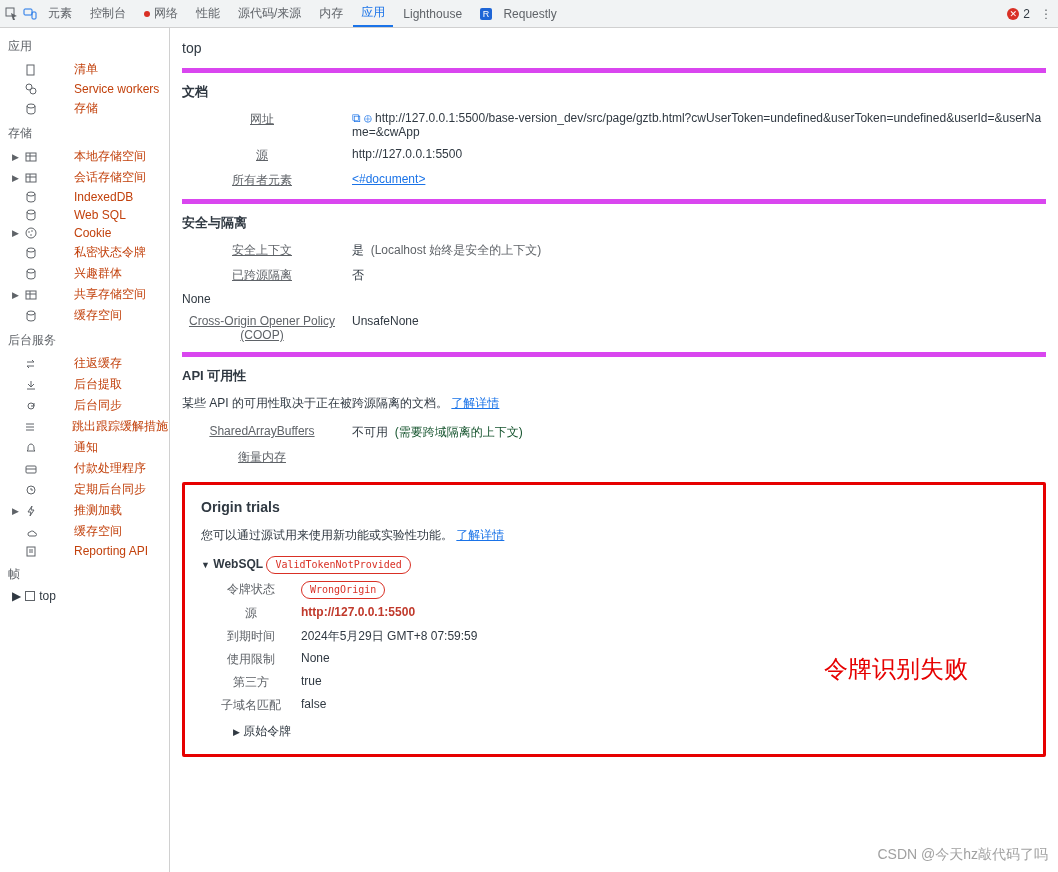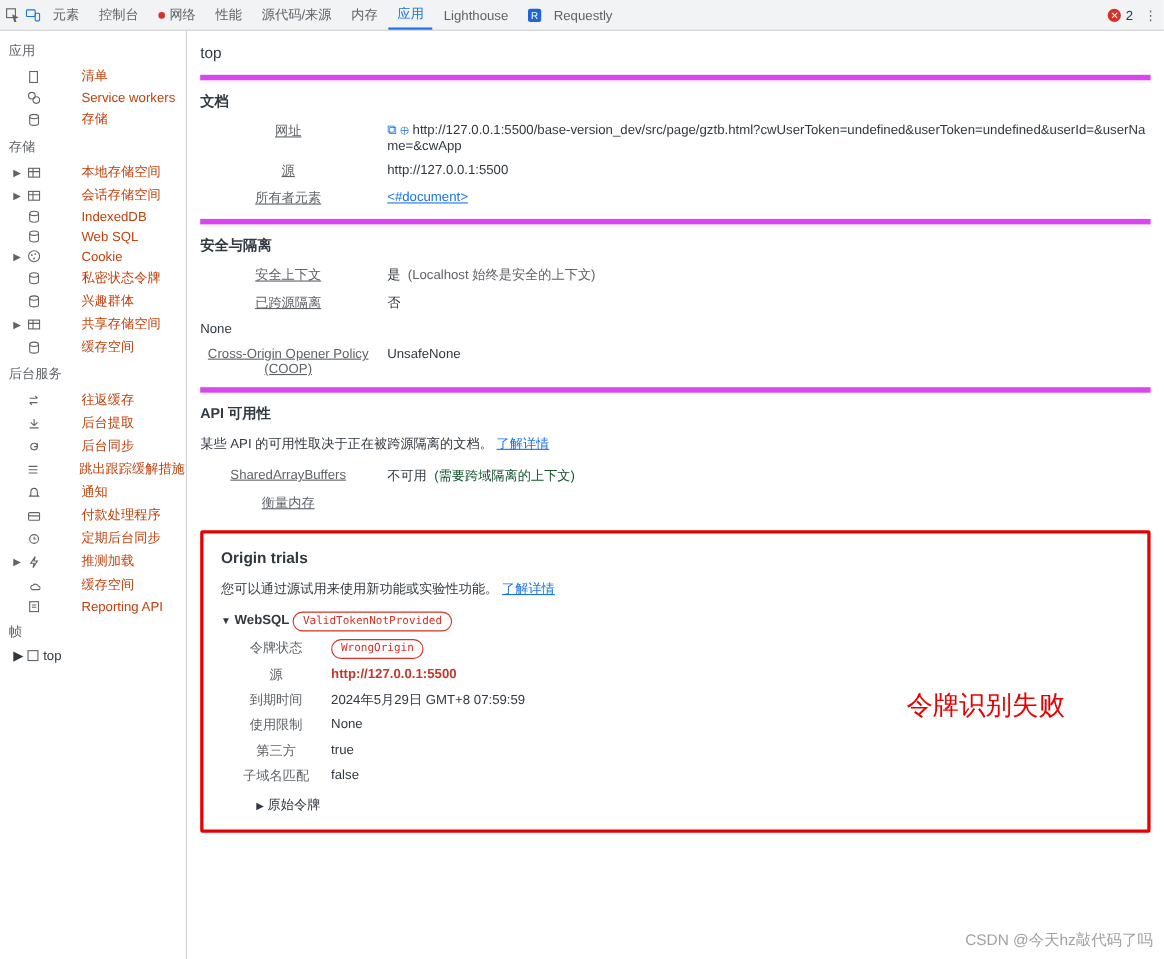--- a/index.html
+++ b/index.html
@@ -24,21 +24,21 @@
 .page-title { font-size: 14px; padding: 4px 0 12px; color: #303942; }
 .block { border-top: 5px solid #d946ef; padding: 10px 0 6px; }
 .block h3 { font-size: 13px; font-weight: 600; margin-bottom: 6px; }
 .row { display: flex; padding: 4px 0; gap: 10px; }
 .row .key { width: 160px; text-align: center; color: #5f6368; text-decoration: underline; }
 .row .val { flex: 1; color: #303942; word-break: break-all; }
 .link { color: #1a73e8; text-decoration: underline; cursor: pointer; }
 .desc { padding: 4px 0 8px; color: #303942; }
 .pill { display: inline-block; border: 1px solid #d93025; color: #d93025; border-radius: 10px; padding: 0 8px; font-size: 10px; font-family: monospace; line-height: 16px; text-align: center; }
 .red-box { border: 3px solid #e60000; border-radius: 2px; padding: 14px 16px; margin-top: 6px; position: relative; }
-.annotation { position: absolute; right: 90px; top: 625px; color: #e60000; font-size: 24px; font-family: "Microsoft YaHei", sans-serif; pointer-events: none; }
+.annotation { position: absolute; right: 90px; top: 653px; color: #e60000; font-size: 24px; font-family: "Microsoft YaHei", sans-serif; pointer-events: none; }
 .watermark { position: absolute; right: 10px; bottom: 8px; color: rgba(120,120,120,0.7); font-size: 14px; pointer-events: none; }
 .frame-item { display: flex; align-items: center; gap: 4px; padding: 2px 8px 2px 12px; }
 .sub-tree { padding-left: 10px; }
 .sub-row { display: flex; padding: 3px 0; gap: 10px; }
 .sub-row .k { width: 80px; text-align: center; color: #5f6368; }
 .sub-row .v { flex: 1; }
 .bold-red { color: #c0392b; font-weight: bold; }
 .square { width:10px; height:10px; border:1px solid #5f6368; display:inline-block; }
 svg { display: block; }
 </style>

